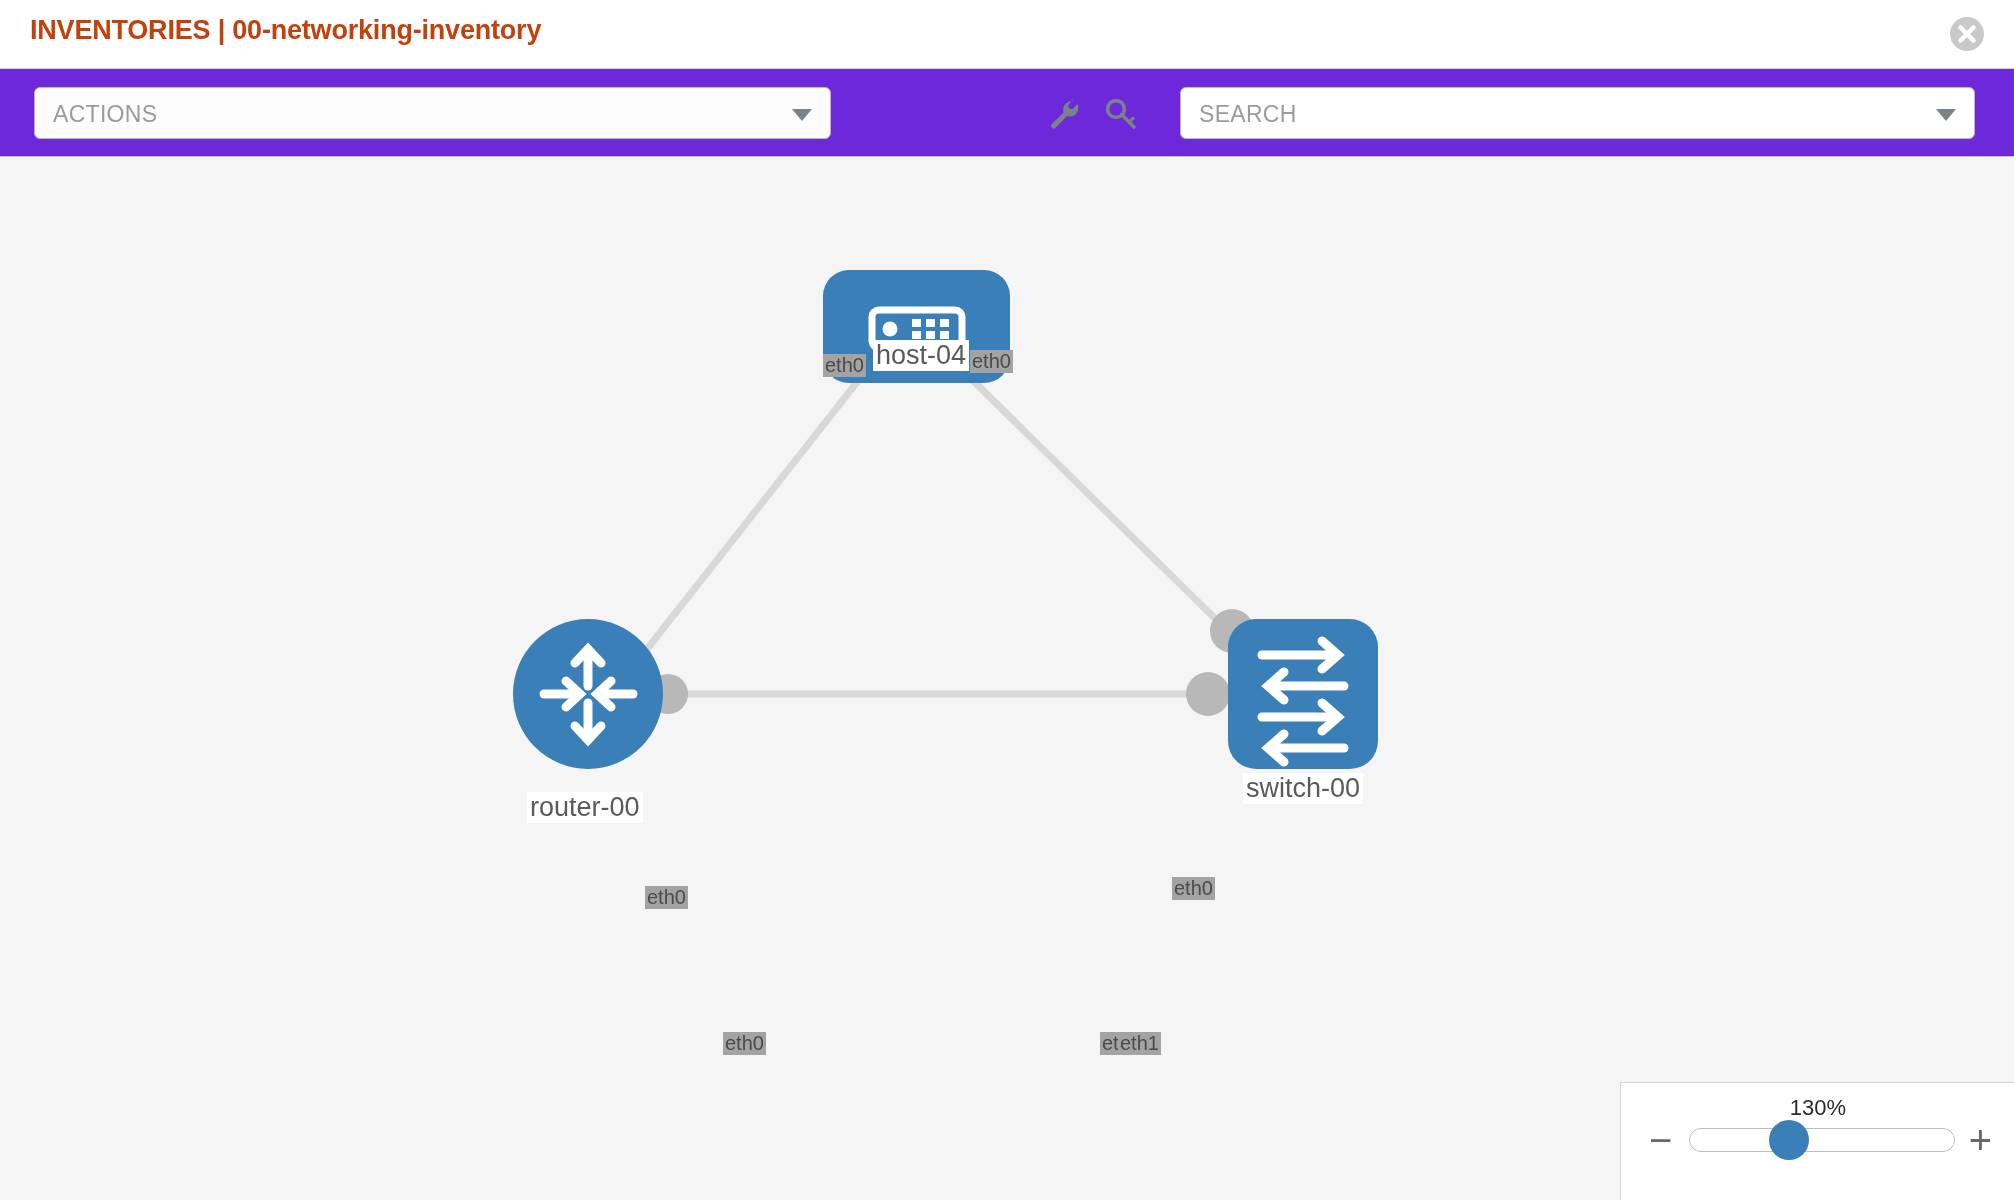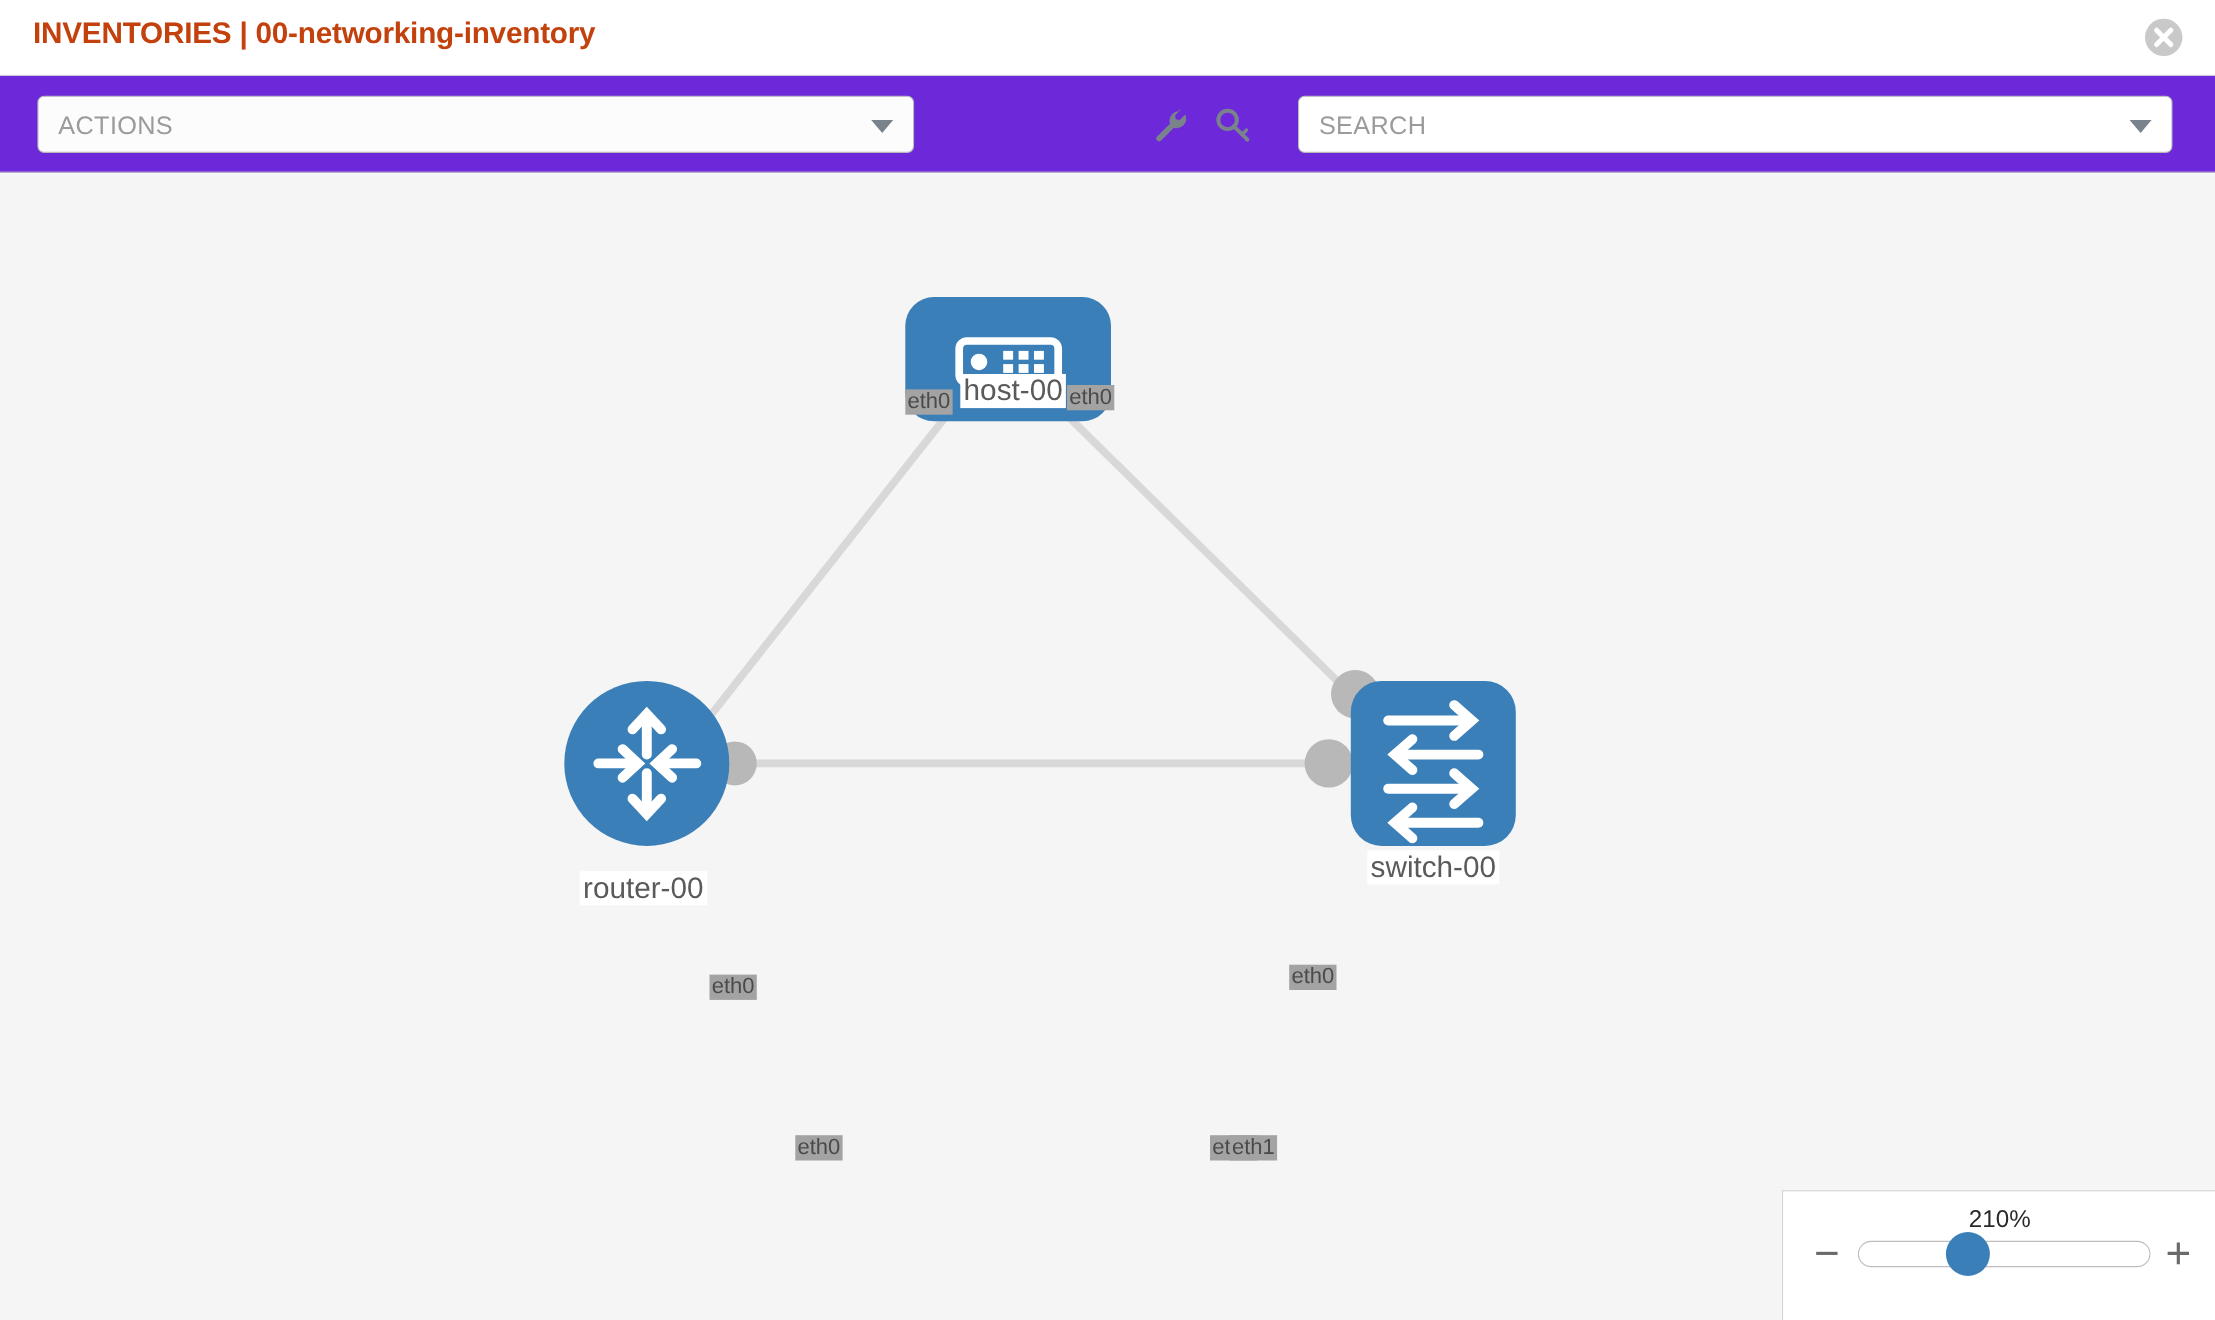--- a/index.html
+++ b/index.html
@@ -282,36 +282,36 @@
 
           <line x1="1262" y1="559" x2="1336" y2="559"></line>
           <path d="M1322 545 L1338 559 L1322 573"></path>
 
           <line x1="1344" y1="590" x2="1270" y2="590"></line>
           <path d="M1284 576 L1268 590 L1284 604"></path>
         </g>
       </g>
     </svg>
 
-    <div class="node-label" style="left:873px; top:182px;">host-00</div>
+    <div class="node-label" style="left:873px; top:182px;">host-04</div>
     <div class="node-label" style="left:527px; top:634px;">router-00</div>
     <div class="node-label" style="left:1243px; top:615px;">switch-00</div>
 
     <div class="iface-label" style="left:823px; top:196px;">eth0</div>
     <div class="iface-label" style="left:970px; top:192px;">eth0</div>
 
     <div class="iface-label" style="left:645px; top:728px;">eth0</div>
     <div class="iface-label" style="left:1172px; top:719px;">eth0</div>
 
     <div class="iface-label" style="left:723px; top:874px;">eth0</div>
     <div class="iface-label" style="left:1100px; top:874px;">eth0</div>
     <div class="iface-label" style="left:1118px; top:874px;">eth1</div>
   </div>
 
   <div class="zoom-panel">
-    <div class="zoom-value">210%</div>
+    <div class="zoom-value">130%</div>
     <div class="zoom-minus">−</div>
     <div class="zoom-track"></div>
     <div class="zoom-thumb"></div>
     <div class="zoom-plus">+</div>
   </div>
 
 </div>
 
 </body></html>

